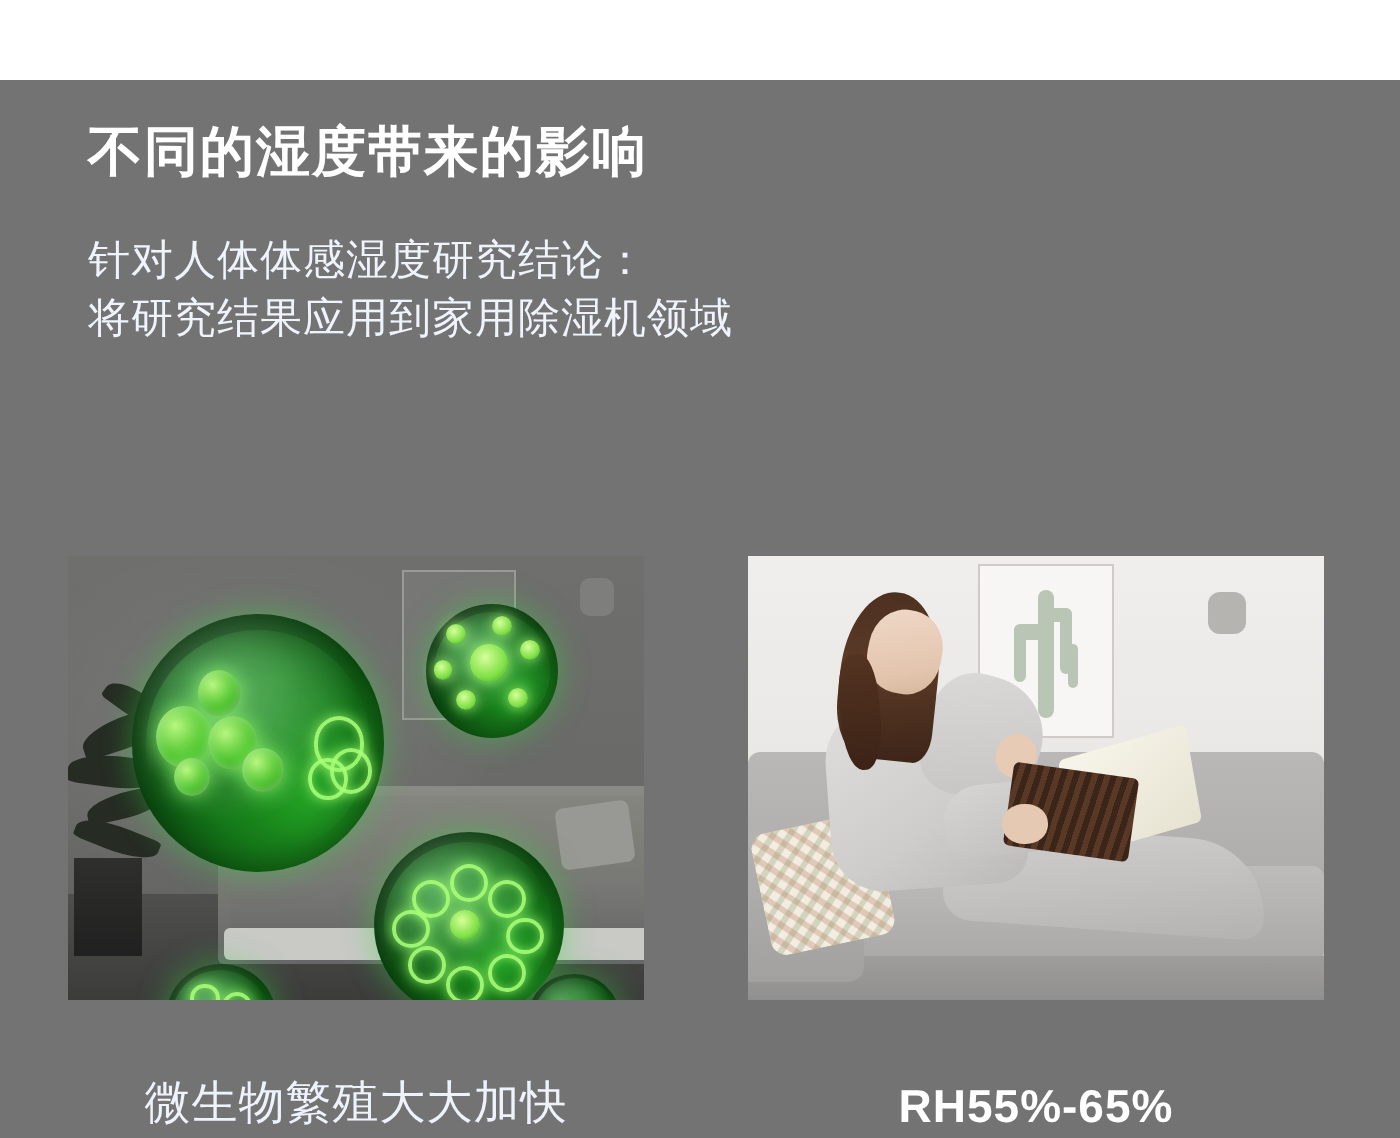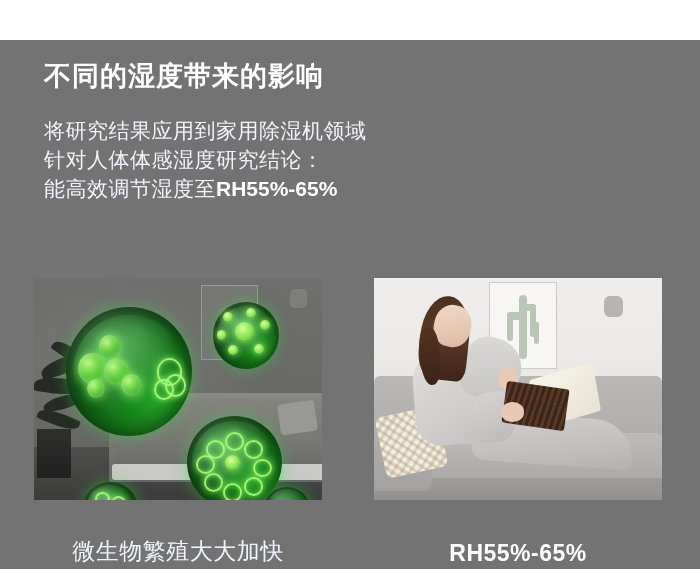--- a/index.html
+++ b/index.html
@@ -314,23 +314,22 @@
   }
 </style>
 </head>
 <body>
 
 <div id="slide">
 
   <div id="heading">不同的湿度带来的影响</div>
 
   <div id="body-copy">
+    <span class="line">针对人体体感湿度研究结论：</span>
     <span class="line">将研究结果应用到家用除湿机领域</span>
-    <span class="line">针对人体体感湿度研究结论：</span>
-    <span class="line"><span>能高效调节湿度至</span><span class="em">RH55%-65%</span></span>
   </div>
 
   <div class="panel" id="panel-left">
     <div class="scene">
       <div class="lroom-wall"></div>
       <div class="lroom-frame">
         <div class="lroom-frame-art"></div>
       </div>
       <div class="lroom-knob"></div>
       <div class="lroom-floor"></div>

